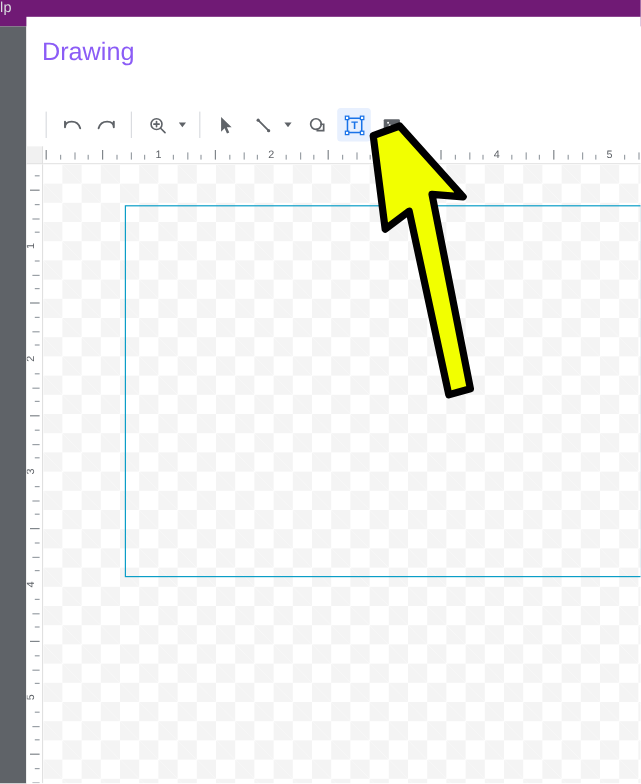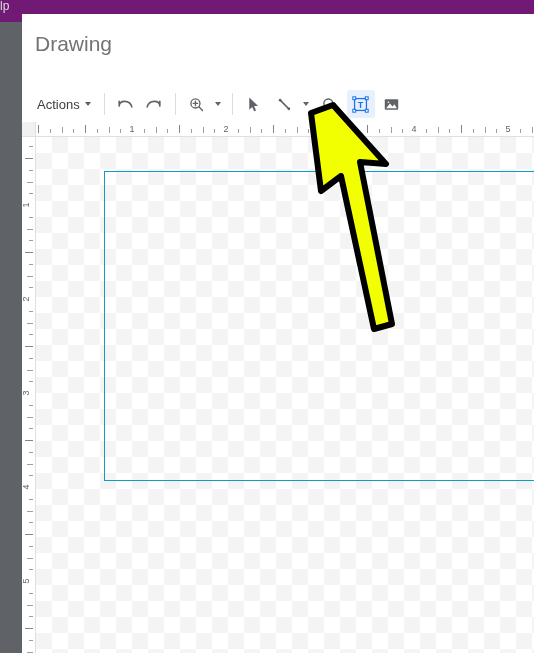--- a/index.html
+++ b/index.html
@@ -60,21 +60,21 @@
     background: #ffffff;
     overflow: hidden;
   }
 
   .dialog-title {
     position: absolute;
     left: 13px;
     top: 16px;
     font-size: 21px;
     line-height: 28px;
-    color: #737373;
+    color: #8b5cf6;
     font-weight: 400;
     letter-spacing: 0px;
     white-space: nowrap;
   }
 
   
   .toolbar {
     position: absolute;
     left: 0;
     top: 72px;
@@ -234,24 +234,20 @@
     <span class="backdrop-ghost" style="left:215px; color:#7b7e82;"></span>
   </div>
   <div class="backdrop-strip-left"></div>
 
   <div class="dialog">
 
     <div class="dialog-title">Drawing</div>
 
     <div class="toolbar">
 
-      <div class="tb-btn text">
-        <span>Actions</span>
-        <span class="caret"></span>
-      </div>
 
       <div class="divider"></div>
 
       <div class="tb-btn icon">
         <svg width="19" height="19" viewBox="0 0 24 24" fill="none" stroke="currentColor" stroke-width="2" stroke-linecap="round" stroke-linejoin="round">
           <path d="M4 8 L4 14 M4 14 Q4 8 11 8 Q18 8 20 15"></path>
         </svg>
       </div>
 
       <div class="tb-btn icon">

